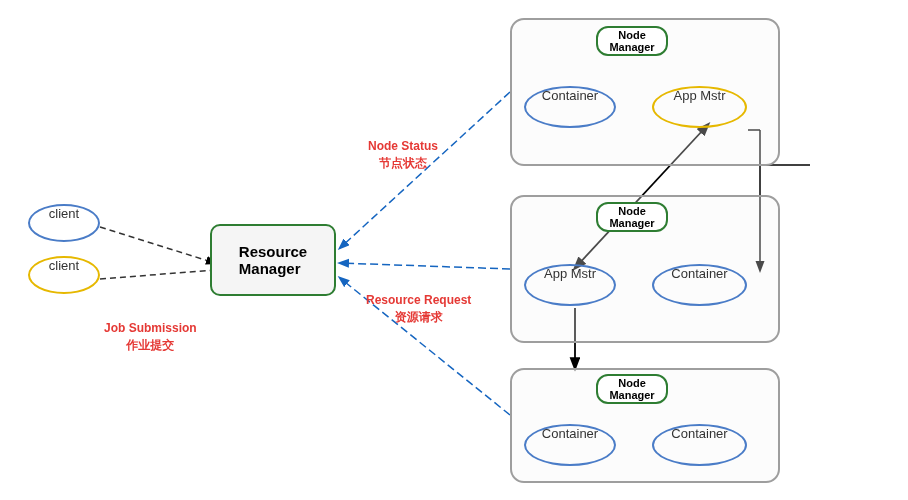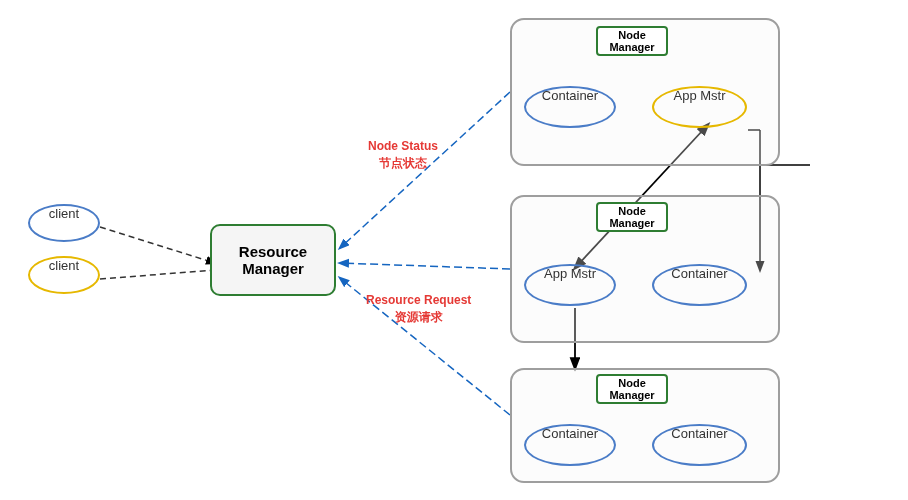--- a/index.html
+++ b/index.html
@@ -34,31 +34,30 @@
     }
     
     .rm-box {
       position: absolute;
       border: 2.5px solid #2e7d32;
       border-radius: 10px;
       background: #f5f5f5;
       display: flex;
       align-items: center;
       justify-content: center;
-      text-align: center;
       font-weight: bold;
       font-size: 15px;
       color: #000;
     }
     
     .nm-box {
       position: absolute;
       border: 2px solid #2e7d32;
       background: #fff;
-      border-radius: 4px;
+      border-radius: 12px;
       display: flex;
       align-items: center;
       justify-content: center;
       font-size: 11px;
       font-weight: bold;
       color: #000;
       text-align: center;
       padding: 2px 4px;
     }
     
@@ -185,15 +184,19 @@
   <div class="label label-red" style="left:368px; top:138px; line-height:1.4;">
     <div>Node Status</div>
     <div>节点状态</div>
   </div>
 
   <div class="label label-red" style="left:366px; top:292px; line-height:1.4;">
     <div>Resource Request</div>
     <div>资源请求</div>
   </div>
 
+  <div class="label label-red" style="left:104px; top:320px; line-height:1.4;">
+    <div>Job Submission</div>
+    <div>作业提交</div>
+  </div>
 
 
 </div>
 
 </body></html>

